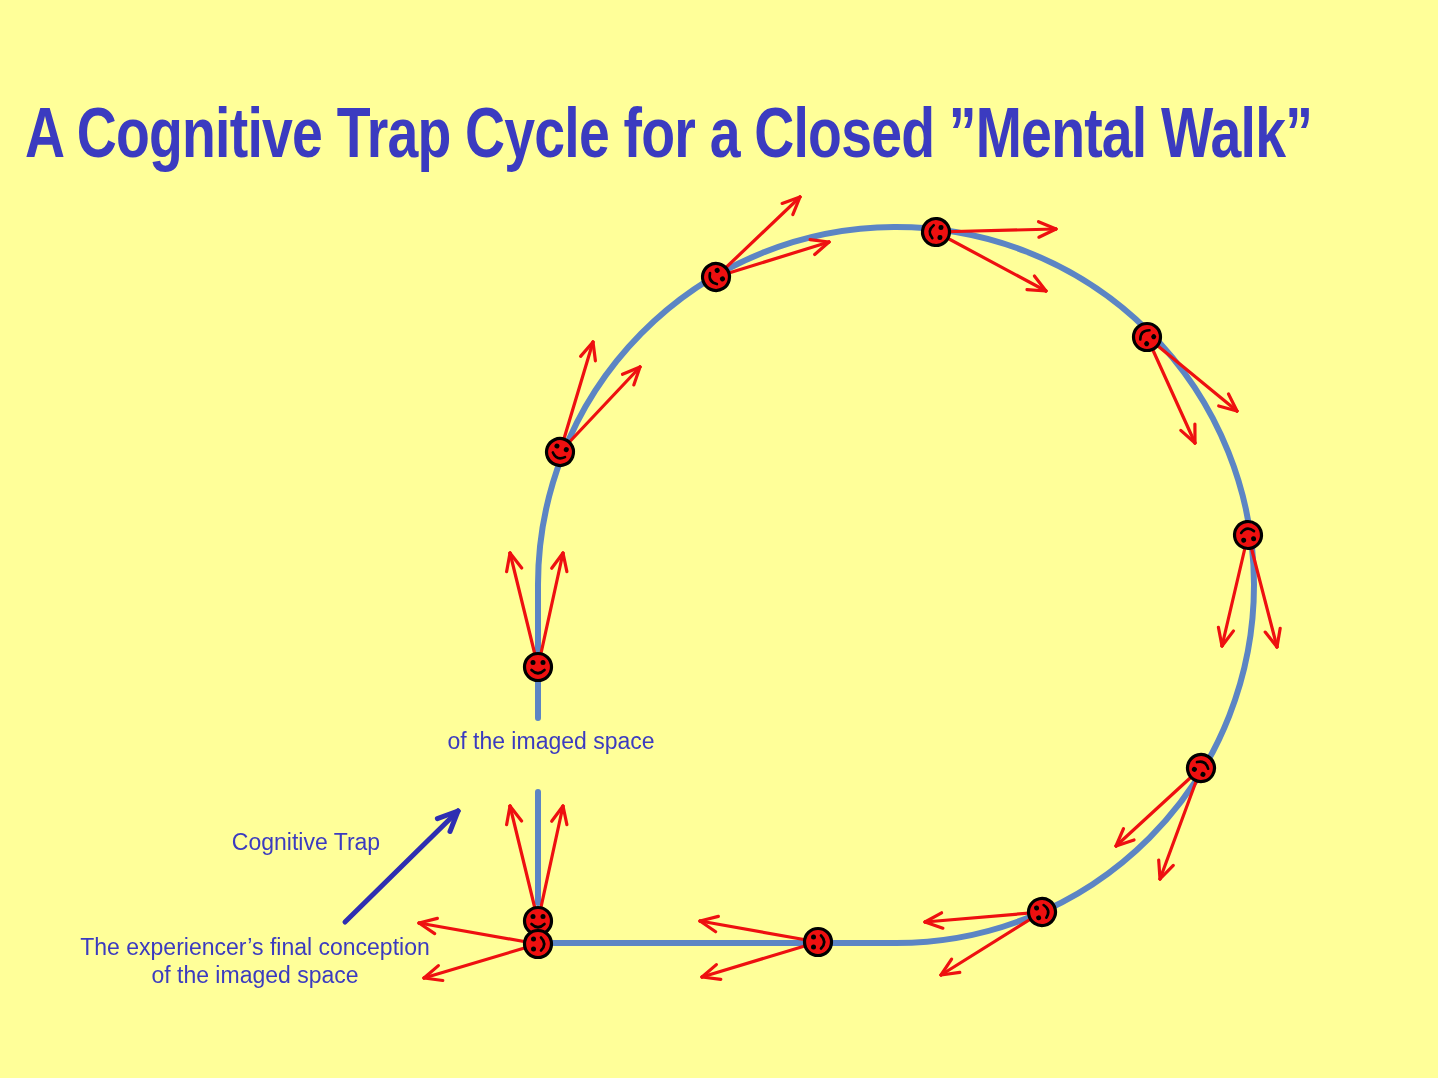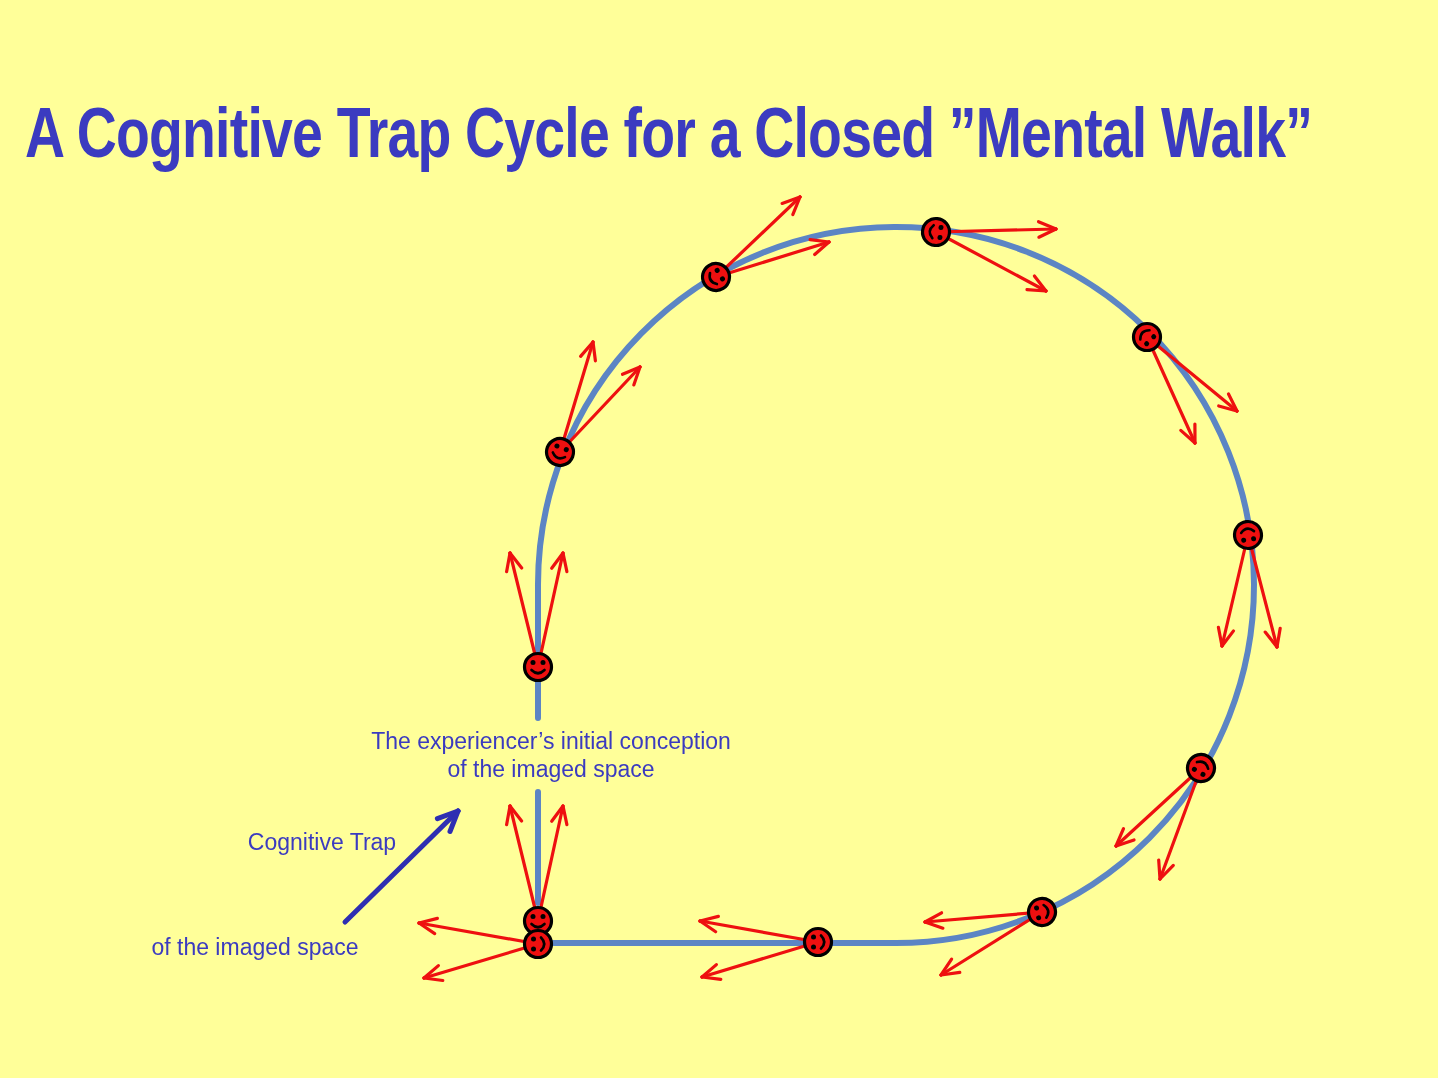--- a/index.html
+++ b/index.html
@@ -207,22 +207,22 @@
         <circle r="13.5" fill="#EE1010" stroke="#000000" stroke-width="3.2"></circle>
         <circle cx="-5" cy="-4.5" r="2.5" fill="#000000"></circle>
         <circle cx="5" cy="-4.5" r="2.5" fill="#000000"></circle>
         <path d="M -6.5 3 Q 0 9.5 6.5 3" fill="none" stroke="#000000" stroke-width="2.6" stroke-linecap="round"></path>
       </g>
     </svg>
 
   <h1 class="title" style="color: rgb(59, 59, 192);">A Cognitive Trap Cycle for a Closed ”Mental Walk”</h1>
 
   <div class="label" id="label-initial" style="left: 551px; top: 727px; color: rgb(59, 59, 192);">
-    <div>The experiencer’s initial conception</div>
     <div>of the imaged space</div>
   </div>
 
-  <div class="label" id="label-trap" style="left: 306px; top: 828px; color: rgb(59, 59, 192); margin-left: 16px;">Cognitive Trap</div>
+  <div class="label" id="label-trap" style="left: 306px; top: 828px; color: rgb(59, 59, 192);">Cognitive Trap</div>
 
   <div class="label" id="label-final" style="left: 255px; top: 933px; color: rgb(59, 59, 192);">
+    <div>The experiencer’s final conception</div>
     <div>of the imaged space</div>
   </div>
 </div>
 
 </body></html>

